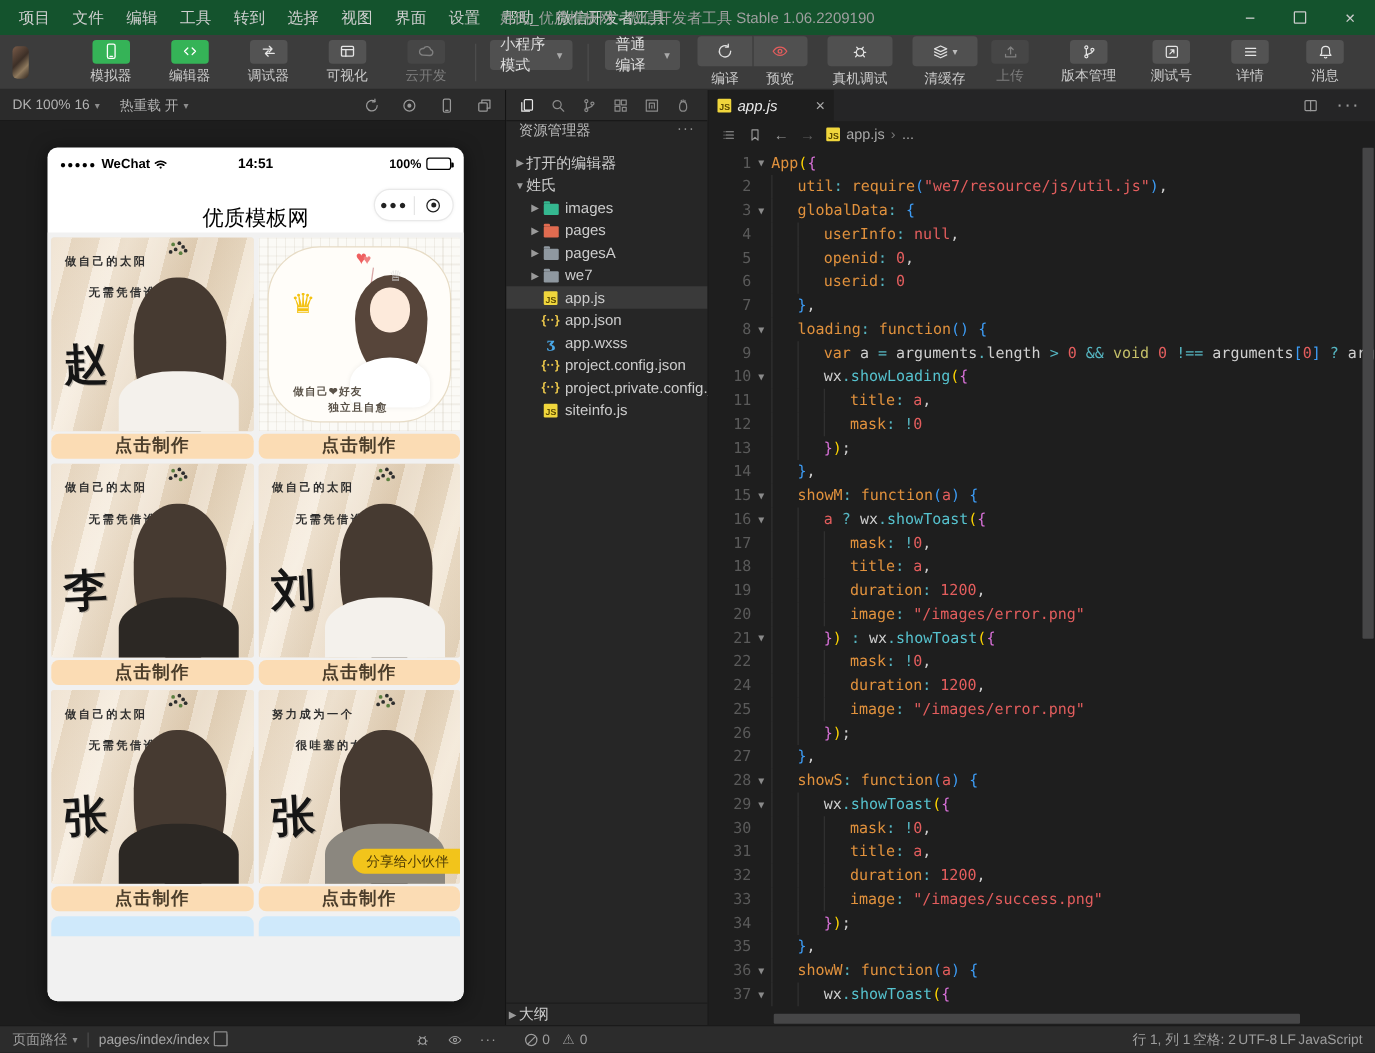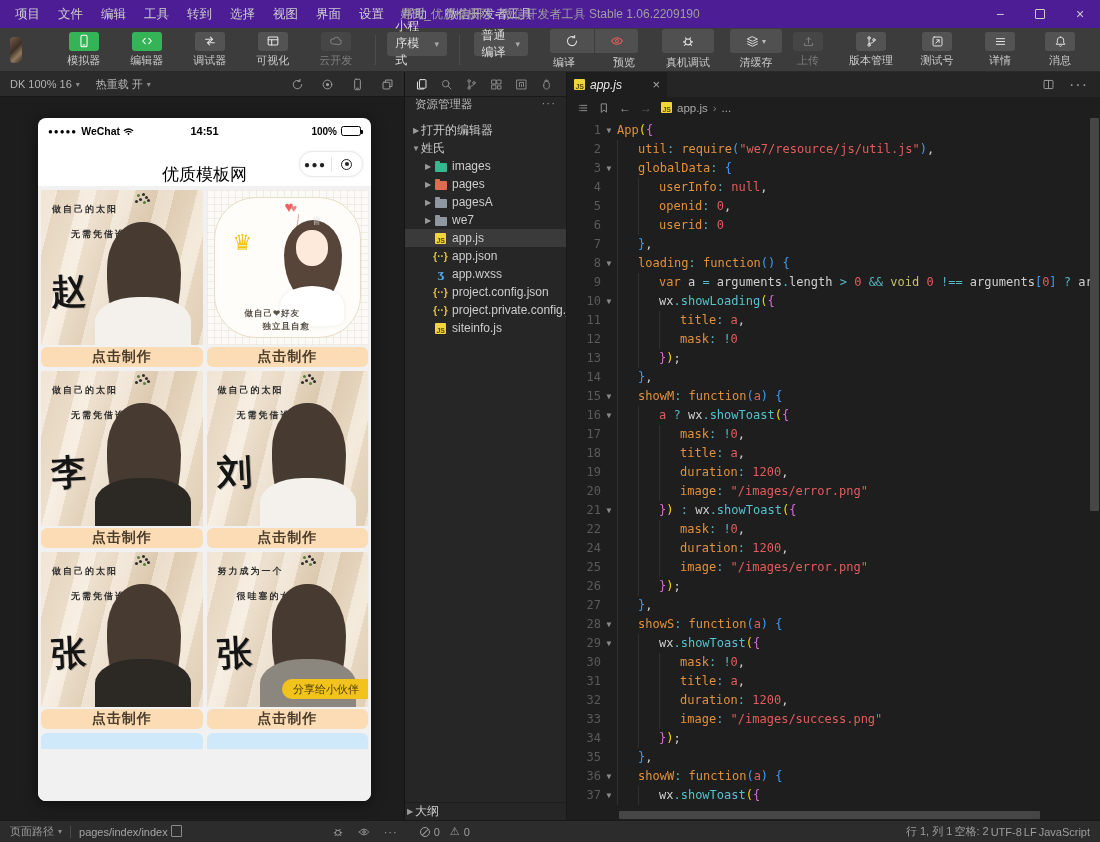--- a/index.html
+++ b/index.html
@@ -1,21 +1,21 @@
 <!DOCTYPE html>
 <html><head>
 <meta charset="utf-8">
 <style>
   * { margin:0; padding:0; box-sizing:border-box; }
   html,body { width:1100px; height:842px; overflow:hidden; background:#1e1e1e;
     font-family:"Liberation Sans",sans-serif; -webkit-font-smoothing:antialiased; }
   .app { position:relative; width:1100px; height:842px; background:#2d2d2d; }
 
   
-  .titlebar { position:absolute; top:0; left:0; right:0; height:28px; background:#4c1d95;
+  .titlebar { position:absolute; top:0; left:0; right:0; height:28px; background:#14532d;
     display:flex; align-items:center; color:#cfcfcf; font-size:12.5px; }
   .menus { display:flex; padding-left:6px; }
   .menu-item { padding:0 9px; line-height:28px; cursor:default; }
   .win-title { position:absolute; left:50%; transform:translateX(-50%); color:#9f9f9f; font-size:12px; white-space:nowrap; }
   .win-controls { margin-left:auto; display:flex; align-items:center; height:28px; }
   .win-btn { width:40px; height:28px; display:flex; align-items:center; justify-content:center; color:#cccccc; font-size:14px; }
   .win-max-box { width:10px; height:10px; border:1.2px solid #ccc; border-radius:1px; }
 
   
   .toolbar { position:absolute; top:28px; left:0; right:0; height:44px; background:#3c3c3c;
@@ -35,21 +35,21 @@
     display:flex; align-items:center; padding:0 8px; cursor:pointer; }
   .dropdown .caret { margin-left:auto; color:#aaaaaa; font-size:9px; padding-left:8px; }
   .dd-mode { width:114px; margin-top:-12px; }
   .dd-compile { width:102px; margin-top:-12px; margin-left:14px; }
   .seg { display:flex; flex-direction:column; align-items:center; margin-left:14px; }
   .seg-pills { display:flex; }
   .pill { height:24px; background:#505050; color:#dfdfdf; display:flex; align-items:center; justify-content:center; }
   .pill.l { border-radius:3px 0 0 3px; width:44px; }
   .pill.r { border-radius:0 3px 3px 0; width:44px; border-left:1px solid #3c3c3c; }
   .pill.solo { border-radius:3px; width:52px; }
-  .seg-labels { display:flex; gap:16px; }
+  .seg-labels { display:flex; gap:0; }
   .seg-lab { font-size:11px; color:#cccccc; width:44px; text-align:center; margin-top:2px; white-space:nowrap; }
   .tb-right { margin-left:auto; display:flex; gap:8px; padding-right:14px; }
   .tb-right .tb-btn { width:52px; }
   .tb-right .tb-btn.wide { width:58px; }
 
   
   .main { position:absolute; top:72px; left:0; right:0; bottom:22px; display:flex; }
   .sim-col { width:405px; background:#1d1d1d; position:relative; border-right:1px solid #141414; }
   .sim-bar { height:25px; background:#2b2b2b; border-bottom:1px solid #191919; display:flex;
     align-items:center; color:#b3b3b3; font-size:11px; padding:0 10px; }
@@ -117,21 +117,21 @@
   .hearts { position:absolute; left:78px; top:8px; color:#ef5f5f; font-size:15px; letter-spacing:-3px; }
   .hearts .h2 { font-size:11px; color:#f08080; }
   .heart-str { position:absolute; left:90px; top:24px; width:1px; height:18px; background:#d9a7a7; transform:rotate(8deg); }
   .g-hair { position:absolute; right:26px; top:30px; width:58px; height:84px; background:#57453a;
     border-radius:50% 50% 46% 54% / 42% 42% 58% 58%; }
   .g-face { position:absolute; right:40px; top:40px; width:32px; height:36px; background:#fdeadb; border-radius:48%; }
   .g-tiara { position:absolute; right:46px; top:24px; color:#cfcfcf; font-size:12px; }
   .g-dress { position:absolute; right:24px; top:96px; width:64px; height:40px; background:#ffffff;
     border-radius:50% 50% 20% 20%; box-shadow:0 0 4px rgba(0,0,0,.08); }
   .ctext1,.ctext2 { position:absolute; font-size:8.5px; font-weight:bold; color:#5a5248; letter-spacing:1px; }
-  .ctext1 { left:38px; top:118px; } .ctext2 { left:56px; top:131px; }
+  .ctext1 { left:28px; top:118px; } .ctext2 { left:56px; top:131px; }
 
   
   .explorer { width:162px; background:#262626; border-right:1px solid #191919; display:flex; flex-direction:column; position:relative; }
   .activity-row { height:25px; background:#2b2b2b; border-bottom:1px solid #191919; display:flex;
     align-items:center; gap:12px; padding:0 10px; color:#8a8a8a; }
   .activity-row .ic { display:flex; cursor:pointer; }
   .activity-row .ic.active { color:#e8e8e8; }
   .exp-header { height:24px; display:flex; padding:0 10px; color:#bbbbbb; font-size:11.5px; }
   .exp-header .more { margin-left:auto; color:#9a9a9a; letter-spacing:1px; cursor:pointer; }
   .tree { flex:1; overflow:hidden; font-size:12px; color:#cccccc; }

